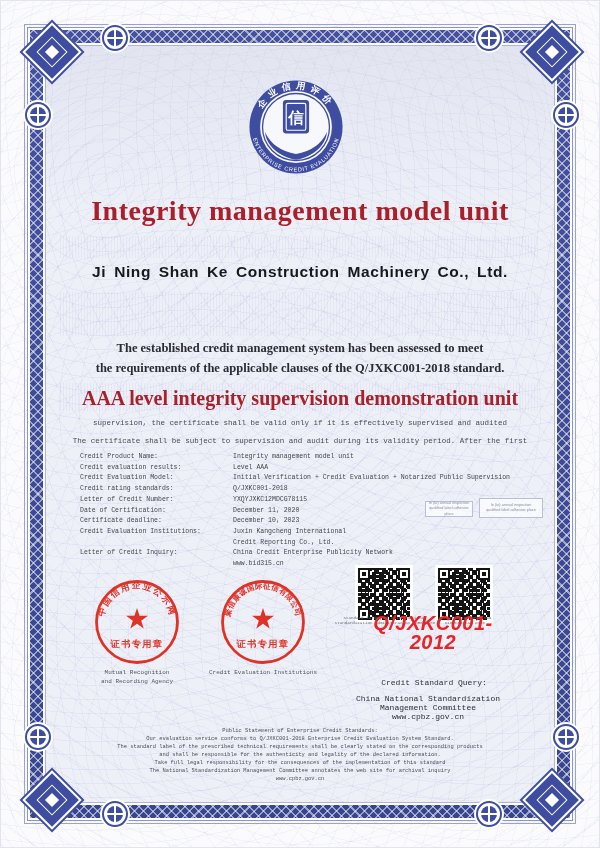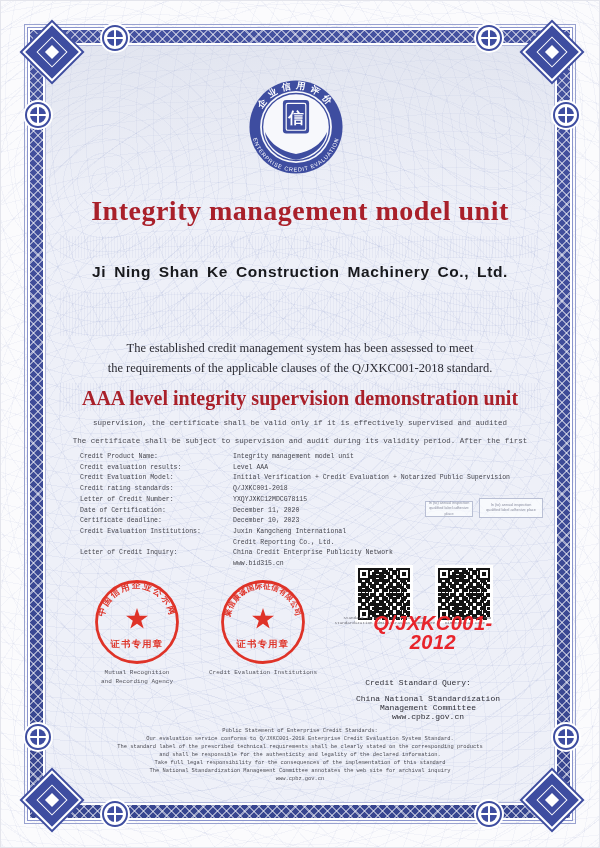--- a/index.html
+++ b/index.html
@@ -45,21 +45,21 @@
       linear-gradient(#fff,#fff) center/2px 100% no-repeat,
       linear-gradient(#fff,#fff) center/100% 2px no-repeat,
       #3e4da0; }
   .strip { position:absolute; left:60px; right:60px; opacity:.55; pointer-events:none;
     background:repeating-linear-gradient(90deg, rgba(130,142,196,.16) 0 1px, transparent 1px 3px); }
 
   
   .abs { position:absolute; z-index:3; }
   .ctr { left:0; width:600px; text-align:center; }
   .mono { font-family:"Liberation Mono", monospace; }
-  .serif { font-family:"Liberation Serif", serif; }
+  .serif { font-family:"Liberation Serif", serif;font-weight:bold; }
   .ml { white-space:pre-line; }
 
   .emblem { left:247px; top:78px; width:98px; height:98px; }
   .title { top:196px; font:bold 28px/30px "Liberation Serif", serif; color:#a9202a; letter-spacing:.5px; }
   .code { top:238px; font-size:10.5px; color:#3f3f47; }
   .company { top:263px; font-size:15.5px; font-weight:bold; color:#17181c; letter-spacing:.6px; word-spacing:3px; }
   .address { top:295px; font-size:10.5px; line-height:21.5px; color:#3a3a42; }
   .assessment { top:339px; font-size:12.5px; line-height:19.5px; color:#2b2b33; }
   .aaa { top:386px; font:bold 20px/24px "Liberation Serif", serif; color:#a9202a; }
   .supervision { top:414px; font-size:7.5px; line-height:18px; color:#4a4a52; }
@@ -92,21 +92,21 @@
   .fd::before { content:''; position:absolute; inset:1.8px; background:#141414; }
   .fd-tl { left:0; top:0; } .fd-tr { right:0; top:0; } .fd-bl { left:0; bottom:0; }
   .qr-cap { position:absolute; z-index:3; width:110px; text-align:center;
     font-size:4.2px; line-height:5.4px; color:#6a6a73; }
   .qcap1 { left:330px; top:616px; }
   .qcap2 { left:410px; top:616px; }
 
   .std-code { left:353px; top:613px; width:160px; text-align:center; z-index:3;
     font:bold italic 20px/16.5px "Liberation Sans", sans-serif; color:#e8242b; letter-spacing:.5px; }
   .std-code div { padding-top:2px; }
-  .query-label { left:320px; top:678px; width:196px; text-align:center; font-size:8px; color:#2e2e36; }
+  .query-label { left:336px; top:678px; width:196px; text-align:center; font-size:8px; color:#2e2e36; }
   .query-org { left:330px; top:694px; width:196px; text-align:center; font-size:8px; line-height:9px; color:#2e2e36; }
   .statement { left:40px; top:727px; width:520px; text-align:center; font-size:5.4px; line-height:8px; color:#4e4e56; }
 </style>
 </head>
 <body>
 
 <div class="page">
 
   <div class="outer-line"></div>
   <div class="band"></div>

